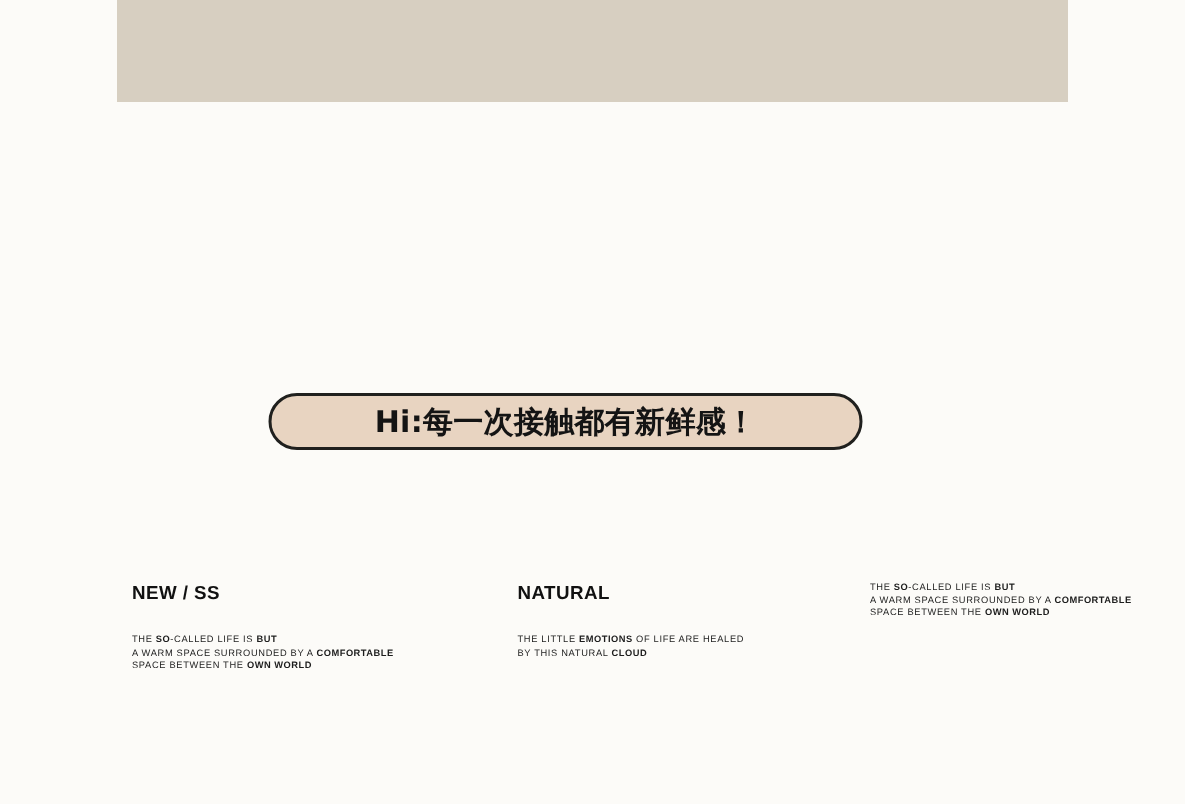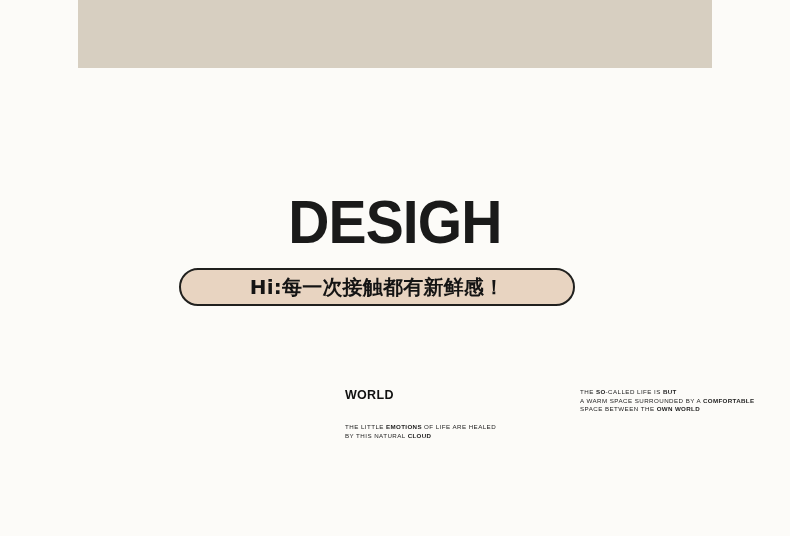--- a/index.html
+++ b/index.html
@@ -50,21 +50,21 @@
     color: #1a1a1a;
     transform: scaleX(0.92);
     transform-origin: center;
     white-space: nowrap;
   }
 
   
   .pill-wrap {
     position: absolute;
     left: 0;
-    top: 268px;
+    top: 262px;
     width: 754px;
     text-align: center;
   }
   .pill {
     display: inline-flex;
     align-items: center;
     justify-content: center;
     box-sizing: border-box;
     width: 396px;
     height: 38px;
@@ -124,35 +124,40 @@
     letter-spacing: 0.35px;
   }
 </style>
 </head>
 <body>
 
 <div id="page">
 
   <div class="top-band"></div>
 
-  <div class="headline-wrap">
-    <h1 class="headline">DESIGH</h1>
-  </div>
 
   <div class="pill-wrap">
     <div class="pill">
       <span class="pill-text">Hi:每一次接触都有新鲜感！</span>
     </div>
   </div>
 
   <div class="columns">
 
+    <div class="col col-1">
+      <div class="col-title">NEW / SS</div>
+      <div class="col-body">
+          <span class="line"><span>THE </span><b>SO</b><span>-CALLED LIFE IS </span><b>BUT</b></span>
+          <span class="line"><span>A WARM SPACE SURROUNDED BY A </span><b>COMFORTABLE</b></span>
+          <span class="line"><span>SPACE BETWEEN THE </span><b>OWN WORLD</b></span>
+        </div>
+    </div>
 
     <div class="col col-2">
-      <div class="col-title">WORLD</div>
+      <div class="col-title">NATURAL</div>
       <div class="col-body">
           <span class="line"><span>THE LITTLE </span><b>EMOTIONS</b><span> OF LIFE ARE HEALED</span></span>
           <span class="line"><span>BY THIS NATURAL </span><b>CLOUD</b></span>
         </div>
     </div>
 
     <div class="col col-3">
       <div class="col-body">
           <span class="line"><span>THE </span><b>SO</b><span>-CALLED LIFE IS </span><b>BUT</b></span>
           <span class="line"><span>A WARM SPACE SURROUNDED BY A </span><b>COMFORTABLE</b></span>

